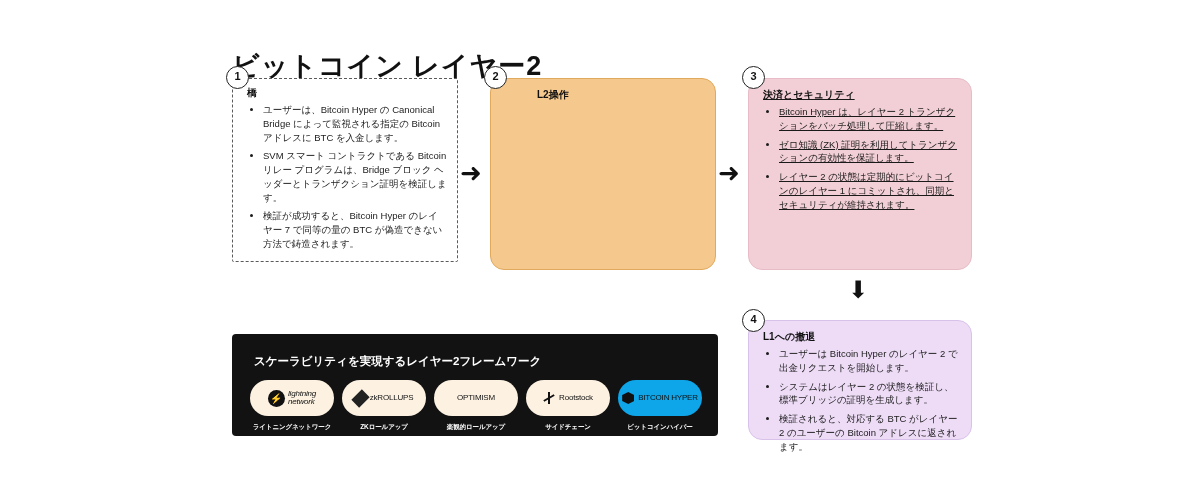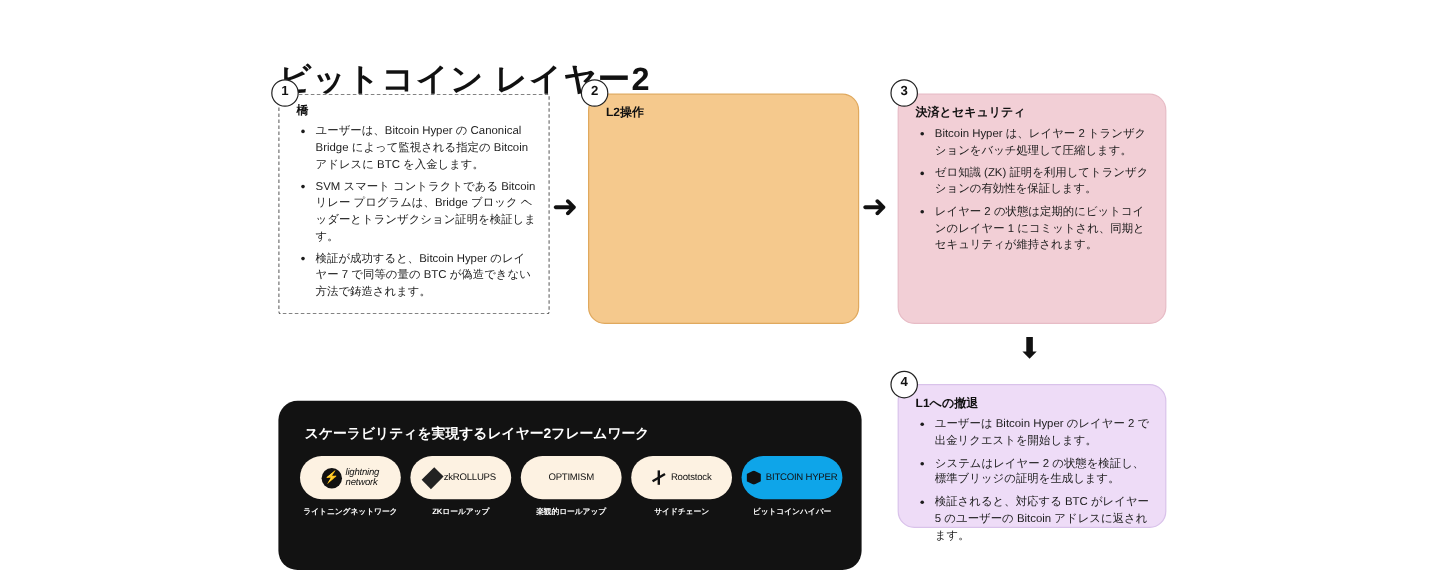--- a/index.html
+++ b/index.html
@@ -48,29 +48,31 @@
     border-radius: 2px;
   }
   .box2 {
     left: 490px;
     top: 78px;
     width: 226px;
     height: 192px;
     background: #f5c98d;
     border: 1.5px solid #e0a95e;
     border-radius: 14px;
+    padding-left: 32px;
   }
   .box3 {
     left: 748px;
     top: 78px;
     width: 224px;
     height: 192px;
     background: #f2cfd6;
     border: 1.5px solid #e7bcc6;
     border-radius: 14px;
+    text-decoration: underline;
   }
   .box4 {
     left: 748px;
     top: 320px;
     width: 224px;
     height: 120px;
     background: #eedcf7;
     border: 1.5px solid #d9c2ea;
     border-radius: 14px;
   }
@@ -127,23 +129,23 @@
   .arrow-h1 { left: 460px; top: 160px; }
   .arrow-h2 { left: 718px; top: 160px; }
   .arrow-v1 { left: 848px; top: 278px; font-size: 24px; }
 
   
   .framework {
     position: absolute;
     left: 232px;
     top: 334px;
     width: 486px;
-    height: 141px;
+    height: 102px;
     background: #121212;
-    border-radius: 16px;
+    border-radius: 4px;
   }
   .framework-title {
     position: absolute;
     left: 22px;
     top: 20px;
     font-size: 11.5px;
     font-weight: bold;
     color: #ffffff;
   }
   .logos {
@@ -278,21 +280,21 @@
   </div>
 
   <div class="arrow arrow-v1">⬇</div>
 
   <div class="circle c4">4</div>
   <div class="box box4">
     <div class="box-head">L1への撤退</div>
     <ul class="blist">
       <li>ユーザーは Bitcoin Hyper のレイヤー 2 で出金リクエストを開始します。</li>
       <li>システムはレイヤー 2 の状態を検証し、標準ブリッジの証明を生成します。</li>
-      <li>検証されると、対応する BTC がレイヤー 5 のユーザーの Bitcoin アドレスに返されます。</li>
+      <li>検証されると、対応する BTC がレイヤー 2 のユーザーの Bitcoin アドレスに返されます。</li>
     </ul>
   </div>
 
   <div class="framework">
     <div class="framework-title">スケーラビリティを実現するレイヤー2フレームワーク</div>
     <div class="logos">
 
       <div class="logo-cell">
         <div class="logo-pill">
           <span class="bolt">⚡</span>

